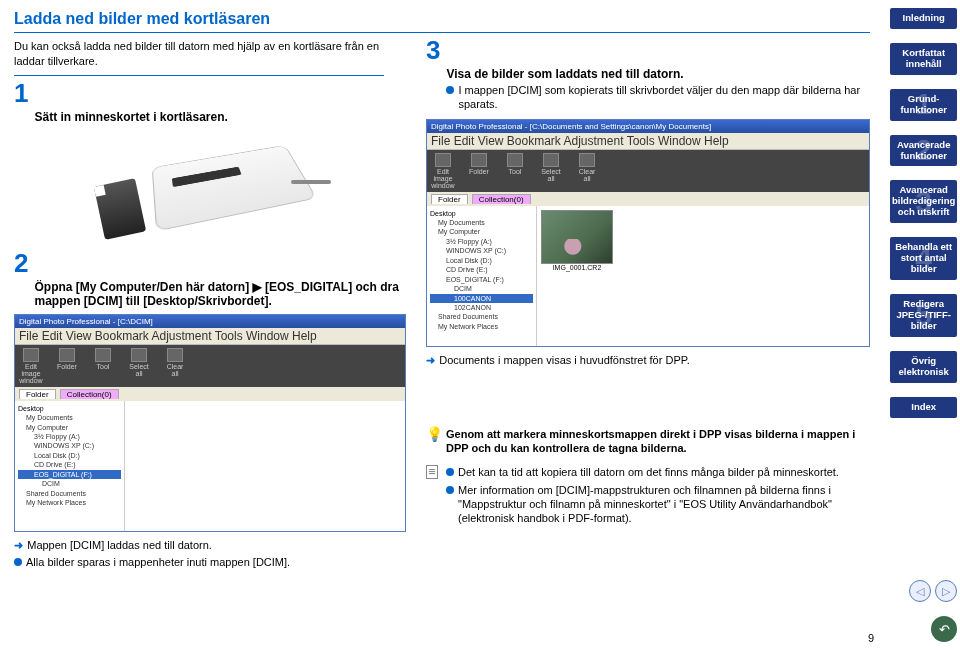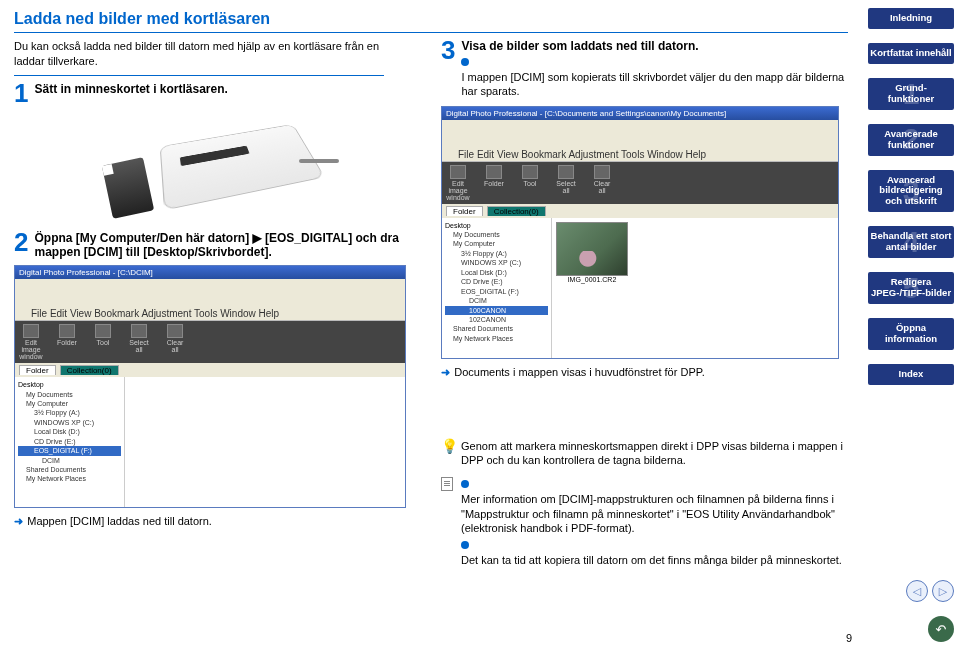--- a/index.html
+++ b/index.html
@@ -59,28 +59,28 @@
     color: #0066cc;
     font-size: 26px;
     font-weight: bold;
     line-height: 0.9;
   }
   .stepbody { flex: 1; }
   .steptitle {
     font-weight: bold;
     font-size: 12px;
     margin-bottom: 2px;
+    margin-top: 28px;
   }
   .bullet {
     display: flex;
     gap: 4px;
     font-size: 11px;
     line-height: 1.3;
     margin-bottom: 3px;
-    flex-direction: column;
   }
   .bullet .dot {
     width: 8px; height: 8px; border-radius: 50%;
     background: #0066cc; margin-top: 3px; flex-shrink: 0;
   }
   .arrow-bullet { display:flex; gap:4px; font-size:11px; line-height:1.3; margin-bottom:3px;}
   .arrow-bullet .arr { color:#0066cc; font-weight:bold; flex-shrink:0;}
   .cardreader {
     width: 230px; height: 110px;
     margin: 6px auto 10px;
@@ -117,36 +117,35 @@
     border: 1px solid #5a7bbf;
     margin-bottom: 6px;
     background:#ece9d8;
     font-size:8px;
   }
   .ss-title {
     background: linear-gradient(#3b6bd1,#274ea0);
     color:#fff; padding:2px 4px; font-size:8px;
   }
   .ss-menu {
-    background:#ece9d8; padding:1px 16px; font-size:10px; color:#333;
+    background:#ece9d8; padding:1px 4px; font-size:12px; color:#333;
     border-bottom:1px solid #bbb;
-    margin-top:28px;
   }
   .ss-toolbar {
     background:#444; padding:3px 4px; display:flex; gap:12px;
   }
   .ss-toolbar .tbicon{
     width:24px; text-align:center; color:#ccc; font-size:7px;
   }
   .ss-toolbar .tbicon .tbi{
     width:16px;height:14px;background:#666;border:1px solid #888;margin:0 auto 1px;
   }
   .ss-tabs{background:#ece9d8;padding:2px 4px;font-size:8px;display:flex;gap:4px;}
   .ss-tab{background:#fff;border:1px solid #aaa;padding:0 6px;border-bottom:none;}
-  .ss-tab.inactive{background:#0f766e;}
+  .ss-tab.inactive{background:#f0abfc;}
   .ss-body{display:flex;height:130px;background:#fff;}
   .ss-tree{
     width:110px;border-right:1px solid #ccc;background:#fff;padding:3px;
     font-size:7px;line-height:1.35;color:#333;overflow:hidden;
   }
   .ss-tree .row{white-space:nowrap;}
   .ss-tree .ind1{padding-left:8px;}
   .ss-tree .ind2{padding-left:16px;}
   .ss-tree .ind3{padding-left:24px;}
   .ss-tree .fld{color:#000;}
@@ -181,21 +180,21 @@
   .navfooter{
     position:absolute;right:4px;bottom:4px;display:flex;gap:4px;align-items:center;
   }
   .circ{
     width:22px;height:22px;border-radius:50%;border:1px solid #5a7bbf;
     display:flex;align-items:center;justify-content:center;color:#5a7bbf;font-size:11px;
     background:#eaf0fb;
   }
   .circ.back{width:26px;height:26px;background:#3a6a4a;color:#fff;border:none;font-size:13px;}
   .pgnum{position:absolute;right:10px;bottom:6px;font-size:11px;}
-  .col2 .screenshot{width:398px;}
+  .col2 .screenshot{width:444px;}
   .col2 .ss-body{height:140px;}
 </style>
 </head>
 <body>
 
 <div class="page">
   <div class="content">
     <div class="title">Ladda ned bilder med kortläsaren</div>
 
     <div class="cols">
@@ -251,20 +250,24 @@
               <div class="row ind1">Shared Documents</div>
               <div class="row ind1">My Network Places</div>
             </div>
             <div class="ss-empty"></div>
           </div>
         </div>
 
         <div class="arrow-bullet">
           <span class="arr">➜</span>
           <span>Mappen [DCIM] laddas ned till datorn.</span>
+        </div>
+        <div class="bullet">
+          <span class="dot"></span>
+          <span>Alla bilder sparas i mappenheter inuti mappen [DCIM].</span>
         </div>
       </div>
 
       <div class="col col2">
         <div class="step">
           <div class="stepnum">3</div>
           <div class="stepbody">
             <div class="steptitle">Visa de bilder som laddats ned till datorn.</div>
             <div class="bullet">
               <span class="dot"></span>
@@ -313,56 +316,56 @@
         </div>
 
         <div class="arrow-bullet">
           <span class="arr">➜</span>
           <span>Documents i mappen visas i huvudfönstret för DPP.</span>
         </div>
 
         <div class="tip-row" style="margin-top:60px;">
           <div class="tip-icon bulb">💡</div>
           <div>
-            <div style="line-height:1.3;">Genom att markera minneskortsmappen direkt i DPP visas bilderna i mappen i DPP och du kan kontrollera de tagna bilderna.</div>
+            <div style="line-height:1.3;font-weight:bold;">Genom att markera minneskortsmappen direkt i DPP visas bilderna i mappen i DPP och du kan kontrollera de tagna bilderna.</div>
           </div>
         </div>
 
         <div class="tip-row">
           <div class="tip-icon">
               <div class="doc"></div>
             </div>
           <div>
             <div class="bullet">
               <span class="dot"></span>
-              <span>Mer information om [DCIM]-mappstrukturen och filnamnen på bilderna finns i "Mappstruktur och filnamn på minneskortet" i "EOS Utility Användarhandbok" (elektronisk handbok i PDF-format).</span>
+              <span>Det kan ta tid att kopiera till datorn om det finns många bilder på minneskortet.</span>
             </div>
             <div class="bullet">
               <span class="dot"></span>
-              <span>Det kan ta tid att kopiera till datorn om det finns många bilder på minneskortet.</span>
+              <span>Mer information om [DCIM]-mappstrukturen och filnamnen på bilderna finns i "Mappstruktur och filnamn på minneskortet" i "EOS Utility Användarhandbok" (elektronisk handbok i PDF-format).</span>
             </div>
           </div>
         </div>
 
       </div>
     </div>
 
     <div class="pgnum">9</div>
   </div>
 
   <div class="sidebar">
     <div class="navbtn"><span class="lbl">Inledning</span></div>
     <div class="navbtn"><span class="lbl">Kortfattat innehåll</span></div>
     <div class="navbtn ghost"><span class="bignum">1</span><span class="lbl" style="white-space:pre-line;">Grund-
 funktioner</span></div>
     <div class="navbtn ghost"><span class="bignum">2</span><span class="lbl">Avancerade funktioner</span></div>
     <div class="navbtn ghost"><span class="bignum">3</span><span class="lbl">Avancerad bildredigering och utskrift</span></div>
     <div class="navbtn ghost"><span class="bignum">4</span><span class="lbl">Behandla ett stort antal bilder</span></div>
     <div class="navbtn ghost"><span class="bignum">5</span><span class="lbl">Redigera JPEG-/TIFF-bilder</span></div>
-    <div class="navbtn"><span class="lbl">Öppna information</span></div>
+    <div class="navbtn"><span class="lbl">Övrig elektronisk</span></div>
     <div class="navbtn"><span class="lbl">Index</span></div>
 
     <div class="navfooter" style="margin-top:auto;position:static;justify-content:flex-end;">
       <div class="circ">◁</div>
       <div class="circ">▷</div>
     </div>
     <div style="display:flex;justify-content:flex-end;">
       <div class="circ back">↶</div>
     </div>
   </div>

